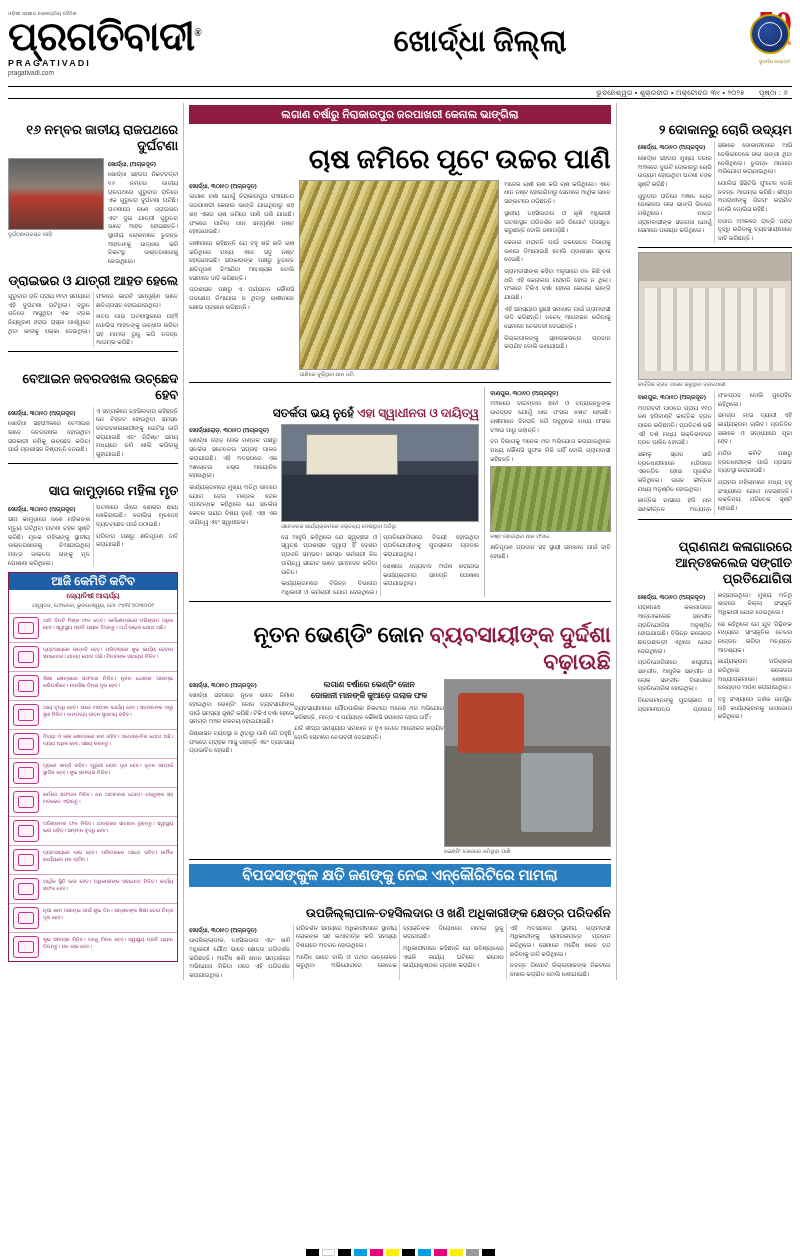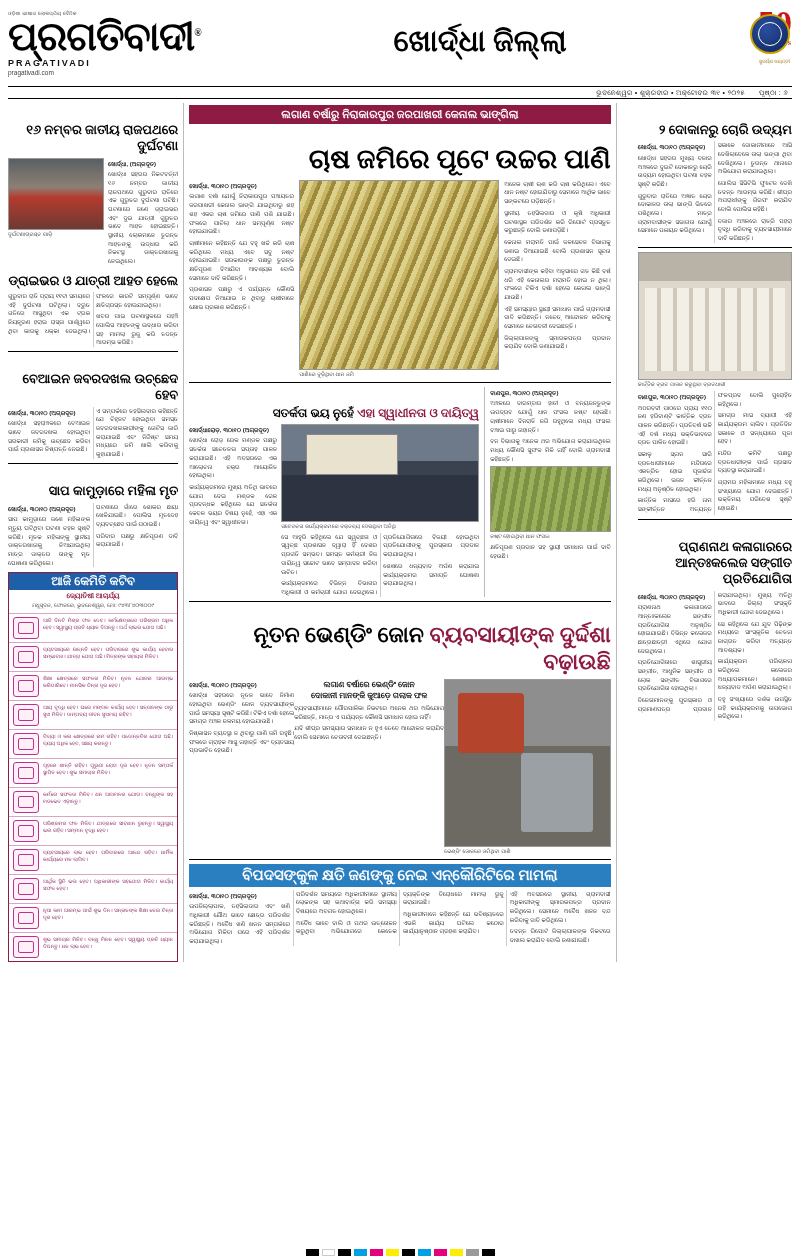--- a/index.html
+++ b/index.html
@@ -350,20 +350,21 @@
             <div class="photo ph-pots"></div>
             <div class="cap">ଭେଣ୍ଡିଂ ଜୋନରେ ଜମିଥିବା ପାଣି</div>
           </div>
         </div>
       </div>
 
       <div class="sep"></div>
 
       <div>
         <div class="strap blue2" style="font-size:15px;">ବିପଦସଙ୍କୁଳ କ୍ଷତି ଜଣଙ୍କୁ ନେଇ ଏନ୍କୌରିଟିରେ ମାମଲା</div>
+        <h2 class="hl hl-m">ଉପଜିଲ୍ଲାପାଳ-ତହସିଲଦାର ଓ ଖଣି ଅଧିକାରୀଙ୍କ କ୍ଷେତ୍ର ପରିଦର୍ଶନ</h2>
         <div class="body cols4">
           <div class="byline">ଖୋର୍ଦ୍ଧା, ୩୦ା୧୦ (ଅଗ୍ରଦୂତ)</div>
           <p>ଉପଜିଲ୍ଲାପାଳ, ତହସିଲଦାର ଏବଂ ଖଣି ଅଧିକାରୀ ଯୌଥ ଭାବେ କ୍ଷେତ୍ର ପରିଦର୍ଶନ କରିଛନ୍ତି। ଅବୈଧ ଖଣି ଖନନ ସମ୍ପର୍କରେ ଅଭିଯୋଗ ମିଳିବା ପରେ ଏହି ପରିଦର୍ଶନ କରାଯାଇଥିଲା।</p>
           <p>ପରିଦର୍ଶନ ସମୟରେ ଅଧିକାରୀମାନେ ସ୍ଥାନୀୟ ଲୋକଙ୍କ ସହ କଥାବାର୍ତ୍ତା କରି ସମସ୍ୟା ବିଷୟରେ ଅବଗତ ହୋଇଥିଲେ।</p>
           <p>ଅବୈଧ ଭାବେ ବାଲି ଓ ପଥର ଉତ୍ତୋଳନ କରୁଥିବା ଅଭିଯୋଗରେ କେତେକ ବ୍ୟକ୍ତିଙ୍କ ବିରୋଧରେ ମାମଲା ରୁଜୁ କରାଯାଇଛି।</p>
           <p>ଅଧିକାରୀମାନେ କହିଛନ୍ତି ଯେ ଭବିଷ୍ୟତରେ ଏଭଳି କାର୍ଯ୍ୟ ଘଟିଲେ କଠୋର କାର୍ଯ୍ୟାନୁଷ୍ଠାନ ଗ୍ରହଣ କରାଯିବ।</p>
           <p>ଏହି ଅବସରରେ ସ୍ଥାନୀୟ ଗ୍ରାମବାସୀ ଅଧିକାରୀଙ୍କୁ ସ୍ମାରକପତ୍ର ପ୍ରଦାନ କରିଥିଲେ। ସେମାନେ ଅବୈଧ ଖନନ ବନ୍ଦ କରିବାକୁ ଦାବି କରିଥିଲେ।</p>
           <p>ତଦନ୍ତ ରିପୋର୍ଟ ଜିଲ୍ଲାପାଳଙ୍କ ନିକଟରେ ଦାଖଲ କରାଯିବ ବୋଲି ଜଣାଯାଇଛି।</p>
         </div>
       </div>

